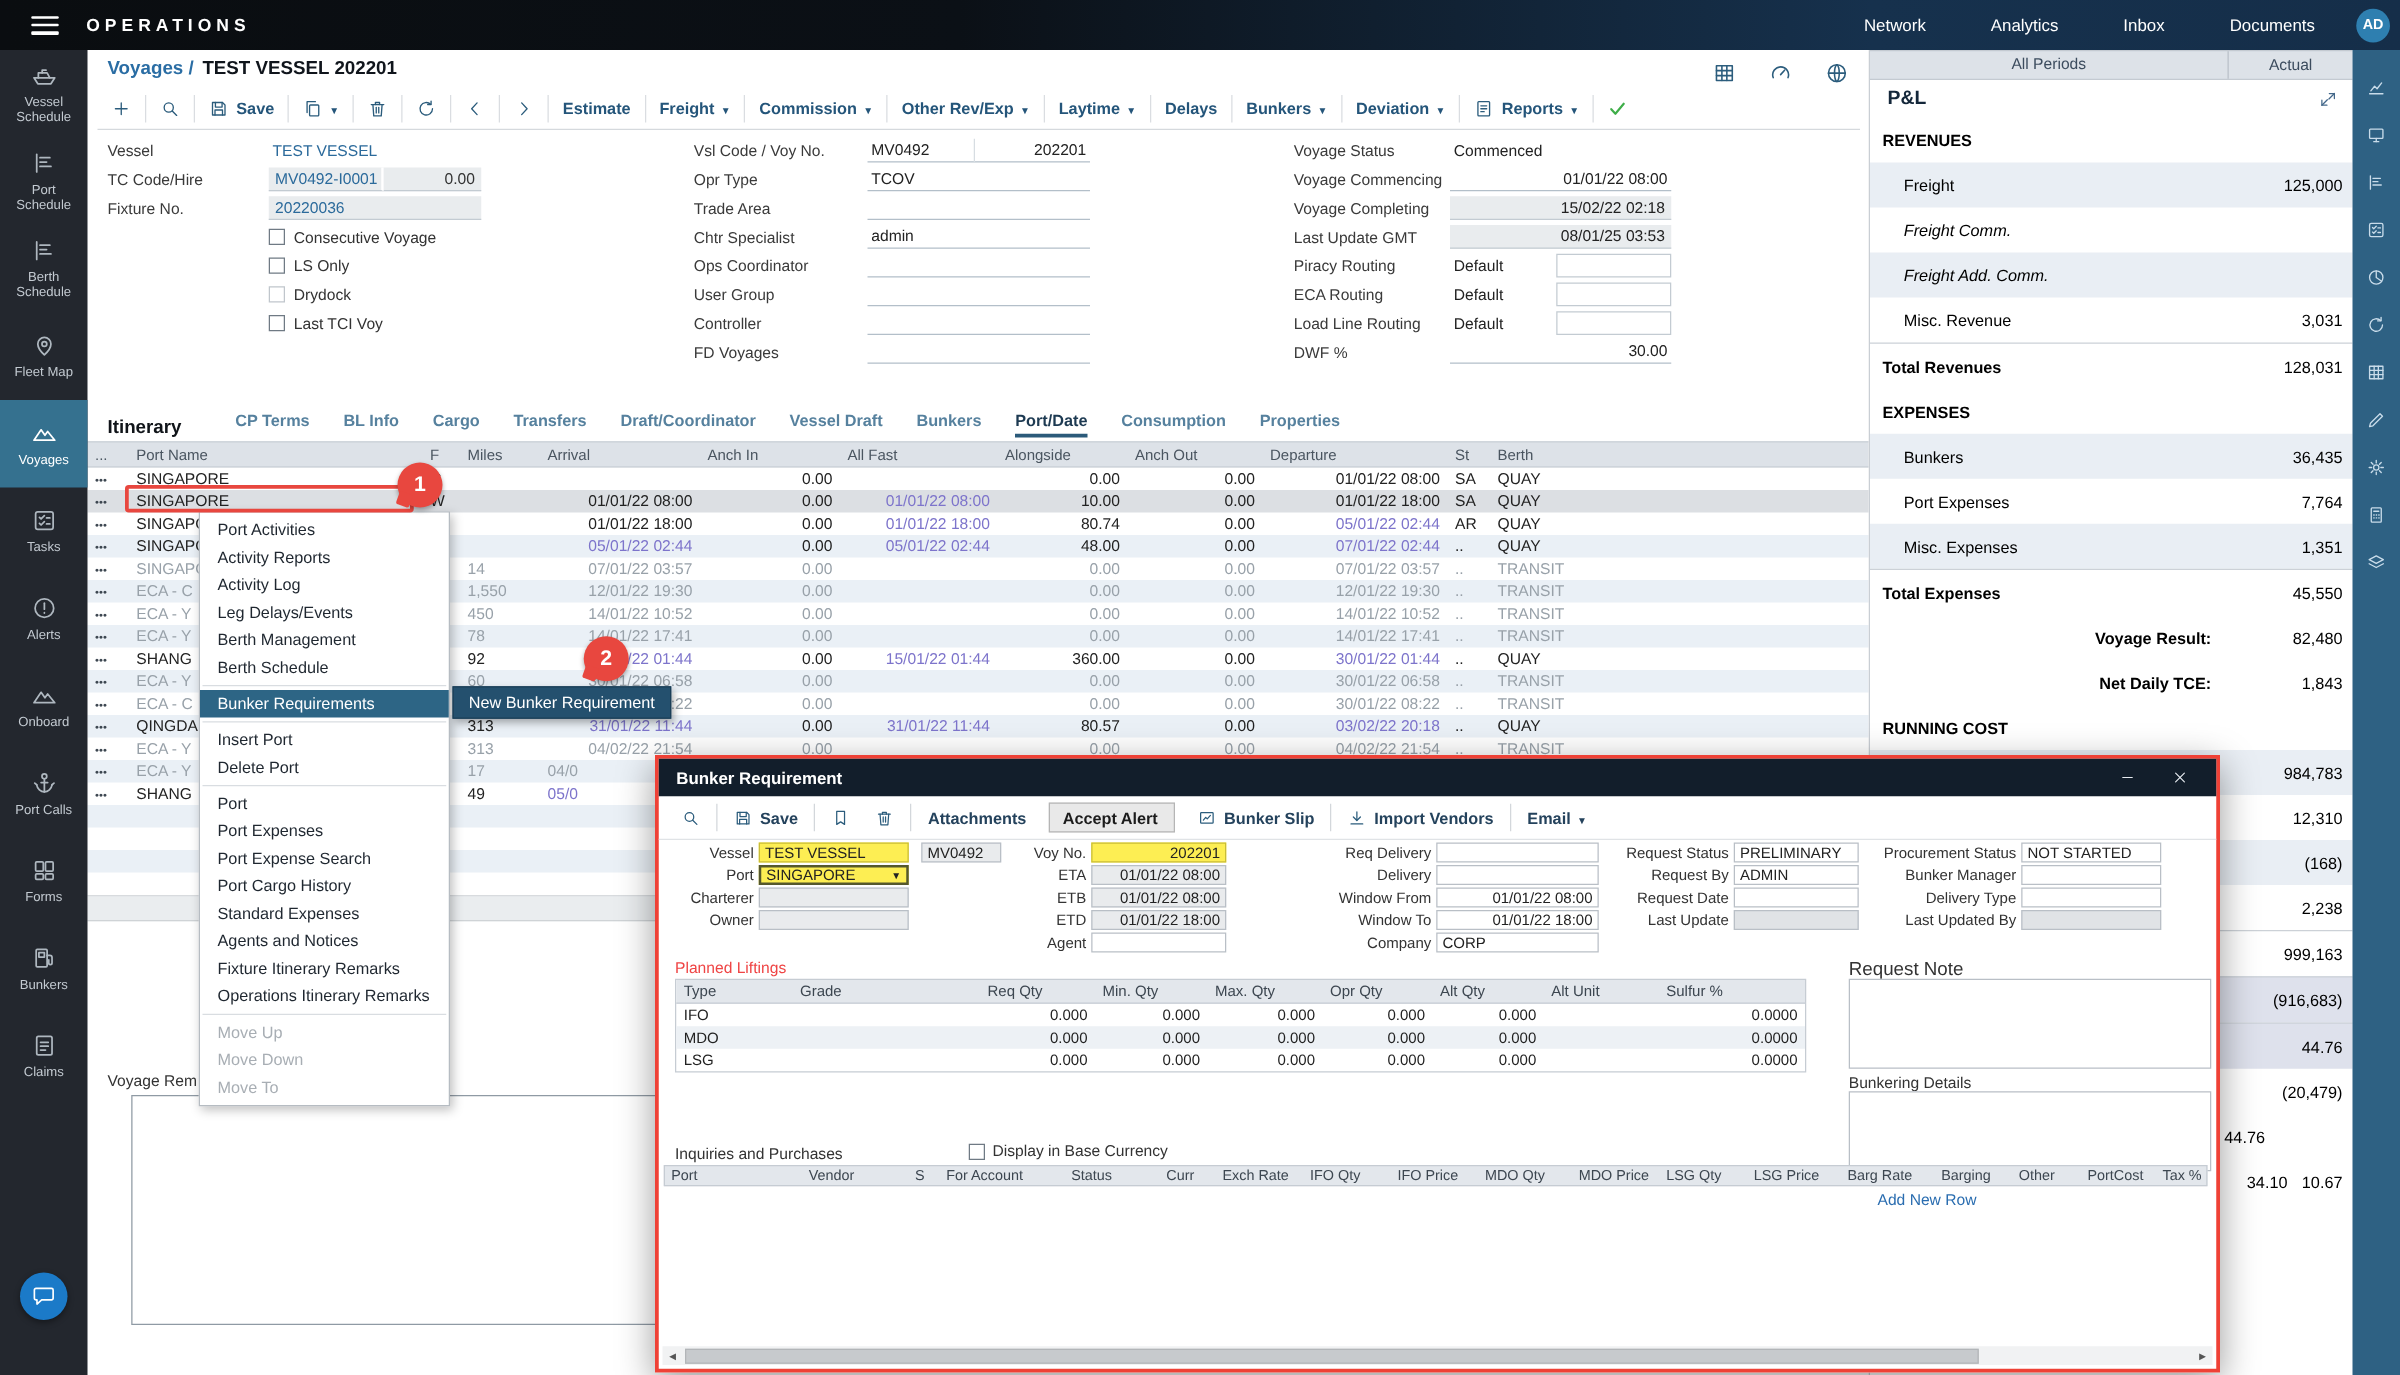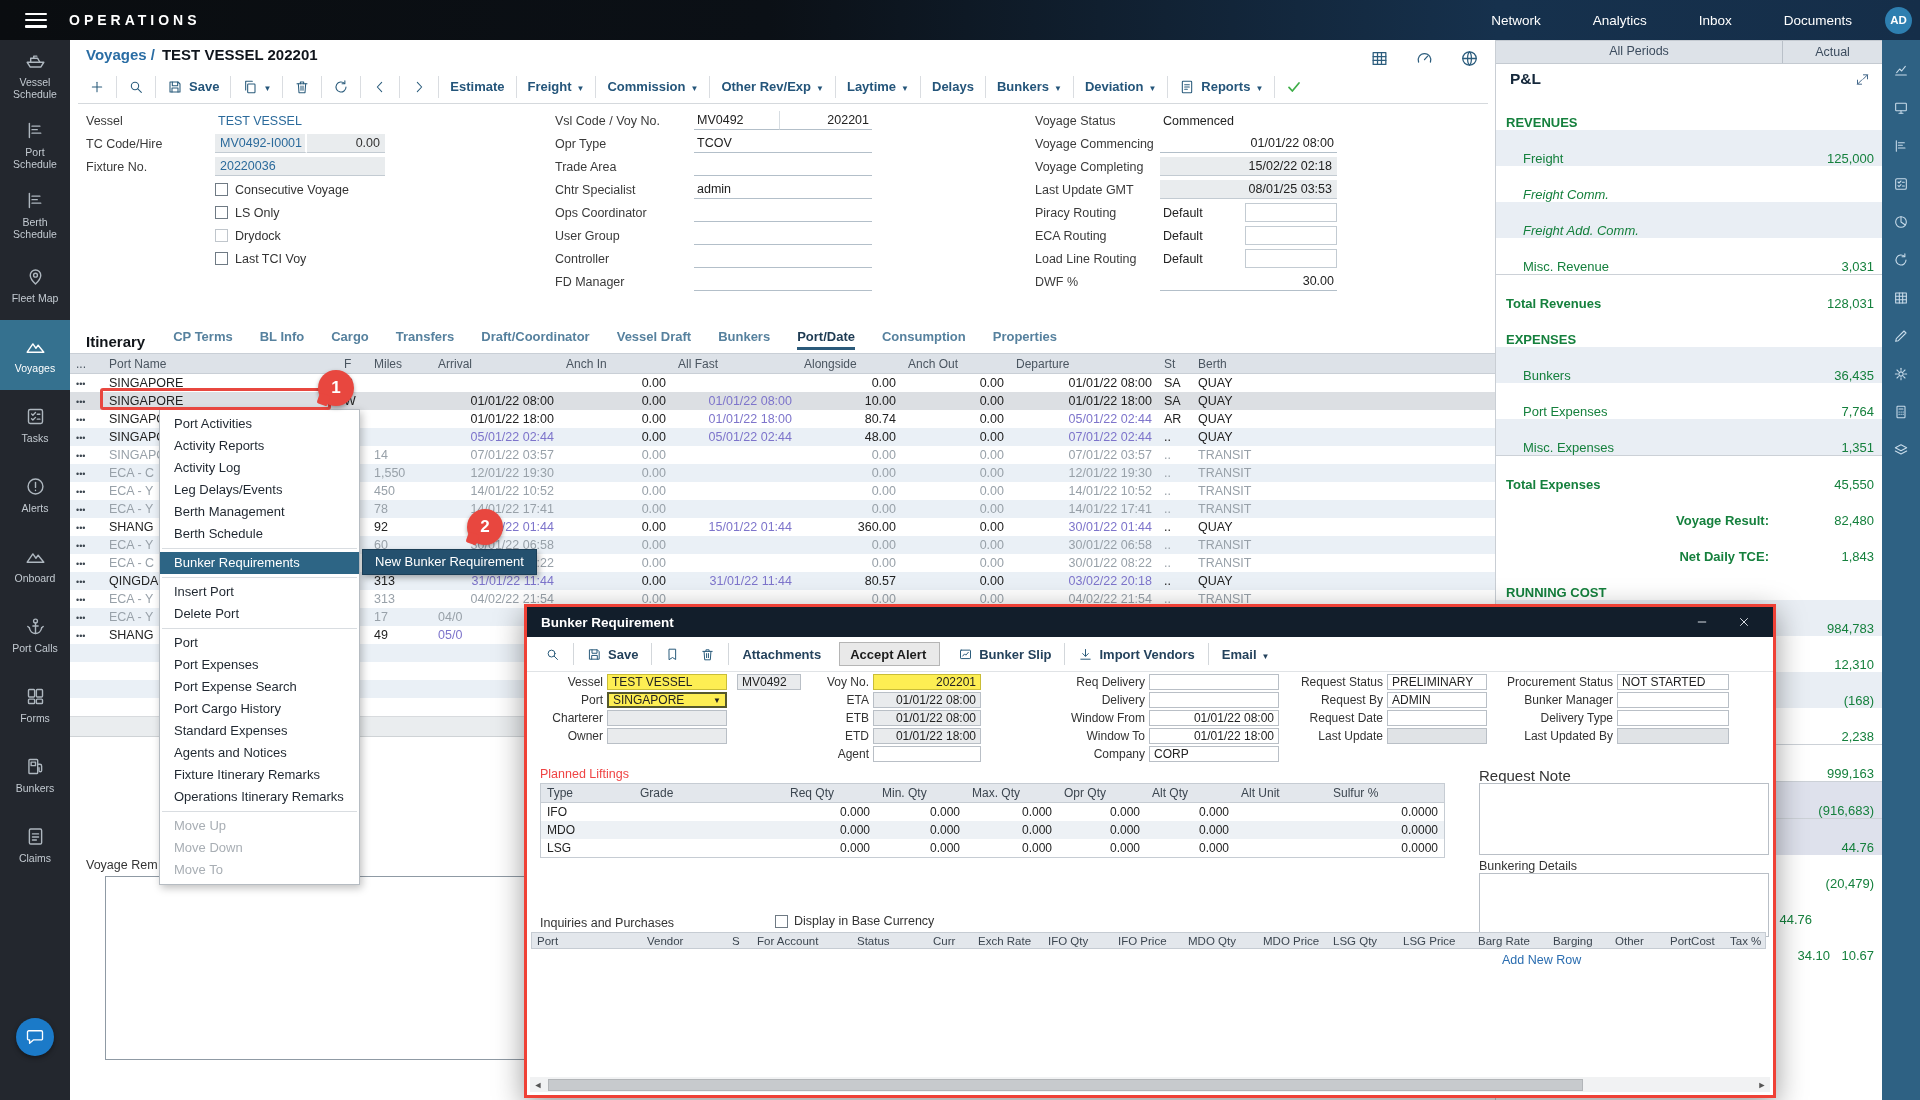--- a/index.html
+++ b/index.html
@@ -82,21 +82,21 @@
   .split .v2{flex:1;border-bottom:1px solid #b3bfc9;justify-content:flex-end;padding:0 3px}
   .split2 .v1{width:92px;background:#e9ecee;border-bottom:1px solid #c3cbd2;padding:0 5px;border-right:2px solid #fff}
   .split2 .v2{flex:1;background:#e9ecee;border-bottom:1px solid #c3cbd2;justify-content:flex-end;padding:0 5px;color:#333}
   .default-box .v1{width:85px;padding:0 3px}
   .default-box .v2{flex:1;border:1px solid #c3cbd2;background:#fff}
   .cbrow{height:23px;display:flex;align-items:center;gap:7px;font-size:12.5px;color:#333}
   .cbox{width:13px;height:13px;border:1px solid #6f7a84;background:#fff;box-sizing:border-box}
   .cbrow.disabled .cbox{border-color:#c0c6cc}
 
   
-  #itin-head{position:absolute;left:16px;top:286px;display:flex;align-items:flex-end;gap:28px;height:24px}
+  #itin-head{position:absolute;left:16px;top:286px;display:flex;align-items:flex-end;gap:43px;height:24px}
   #itin-title{font-size:15px;font-weight:700;color:#101419}
   .itab{font-size:13px;font-weight:700;color:#56819e;padding-bottom:3px;cursor:pointer;border-bottom:3px solid transparent}
   .itab.active{color:#1d3a52;border-bottom-color:#2b5a7a}
   #itable{position:absolute;left:0;top:313px;width:1425px}
   .ihead{display:flex;height:19px;background:#dde2e8;border-top:1px solid #c9cfd6;border-bottom:1px solid #c9cfd6;
     font-size:12px;color:#4a5560;align-items:center}
   .ihead .c{text-align:left !important;color:#4a5560}
   .irow{display:flex;height:18px;align-items:center;font-size:12.5px;color:#222;cursor:pointer}
   .irow.shade{background:#eaf0f6}
   .irow.sel{background:#dcdfe3}
@@ -117,21 +117,21 @@
 
   
   #pnl{position:absolute;left:1495px;top:40px;width:387px;height:1060px;background:#fff;border-left:1px solid #c9ced4;z-index:2;box-sizing:border-box}
   #pnl-header{height:30px;display:flex;align-items:center;padding:0 12px 0 14px}
   #pnl-title{font-weight:700;font-size:15.5px;color:#14273a}
   #pnl-expand{margin-left:auto;width:15px;height:15px;color:#44688a;cursor:pointer}
   #pnl-colhead{height:22px;background:#dde2e8;border-top:1px solid #c4cad1;border-bottom:1px solid #c4cad1;display:flex;
     font-size:12.5px;color:#3c4c5e;align-items:center}
   #pnl-colhead .ph1{width:287px;text-align:center;border-right:1px solid #b9c0c8;height:100%;line-height:21px;box-sizing:border-box}
   #pnl-colhead .ph2{flex:1;text-align:center}
-  .prow{height:36px;display:flex;align-items:flex-end;font-size:13px;color:#15803d}
+  .prow{height:36px;display:flex;align-items:center;font-size:13px;color:#000000}
   .prow.shade{background:#e9eef4}
   .prow.lavender{background:#dee1ec;border-top:1px solid #b6bdd0}
   .prow .plabel{padding-left:10px;white-space:nowrap}
   .prow.item .plabel{padding-left:27px}
   .prow.italic .plabel{font-style:italic}
   .prow.section .plabel{font-weight:700}
   .prow.total{border-top:1px solid #ccd1d7}
   .prow.total .plabel{font-weight:700}
   .prow.total .pval{font-weight:400}
   .prow .pval{margin-left:auto;padding-right:8px}
@@ -655,21 +655,21 @@
         </span>
       </div>
       <div class="hrow">
         <span class="hlabel">Controller</span>
         <span class="hval underline">
           <span class="v1"></span>
           <span class="v2"></span>
         </span>
       </div>
       <div class="hrow">
-        <span class="hlabel">FD Manager</span>
+        <span class="hlabel">FD Voyages</span>
         <span class="hval underline">
           <span class="v1"></span>
           <span class="v2"></span>
         </span>
       </div>
     </div>
   <div id="hcol3" class="hcol">
 
   <div class="hrow">
         <span class="hlabel">Voyage Status</span>

